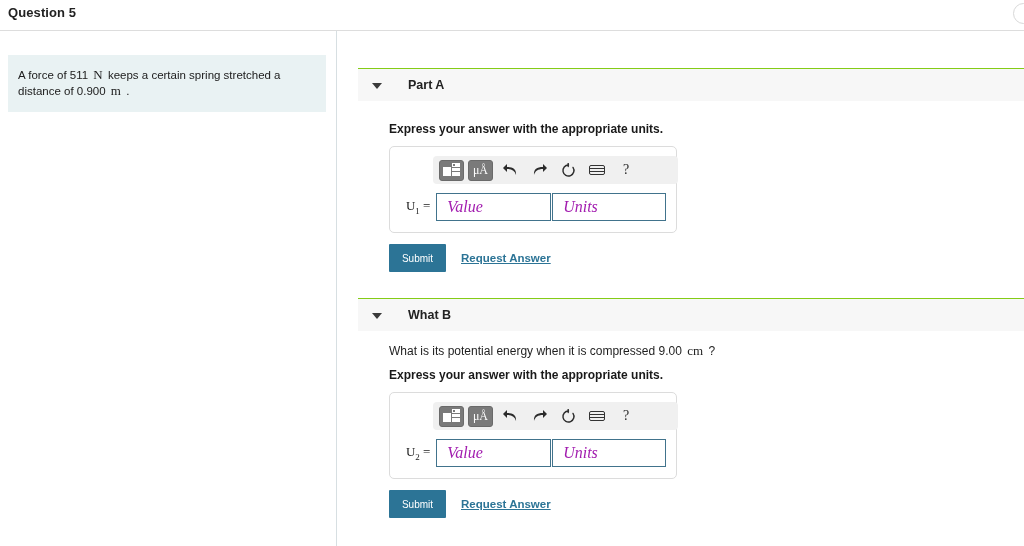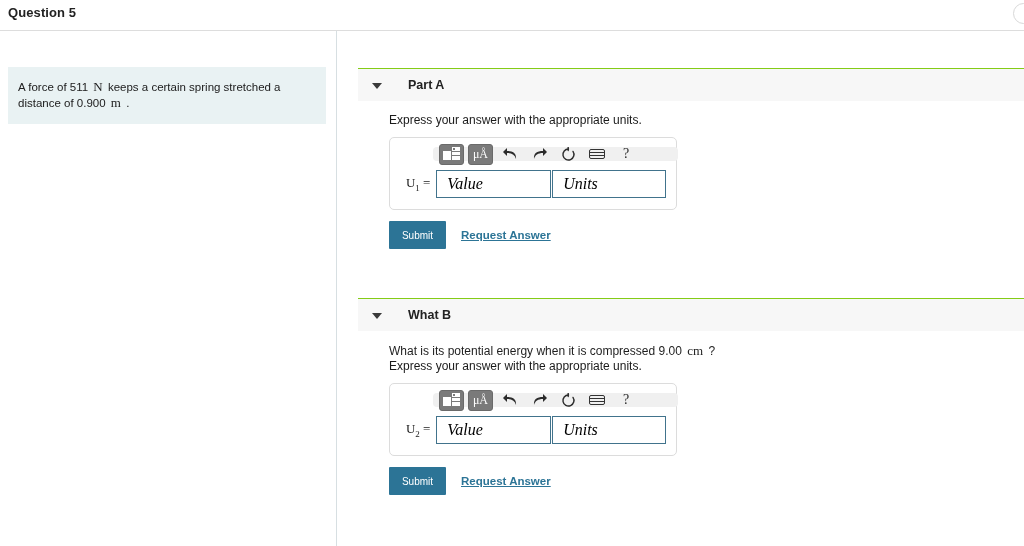--- a/index.html
+++ b/index.html
@@ -64,21 +64,21 @@
     top: 31px;
     width: 686px;
     height: 515px;
     background: #ffffff;
   }
 
   
   .problem-box {
     position: absolute;
     left: 8px;
-    top: 36px;
+    top: 24px;
     width: 318px;
     padding: 12px 10px 13px 10px;
     background: #e9f2f3;
     box-sizing: border-box;
     font-size: 11.5px;
     line-height: 16px;
     color: #202020;
   }
   .mathvar {
     font-family: "Liberation Serif", serif;
@@ -119,40 +119,41 @@
     left: 51px;
   }
   .question-text {
     font-size: 12px;
     line-height: 16px;
     color: #1e1e1e;
     white-space: nowrap;
   }
   .express-text {
     font-size: 12px;
-    font-weight: normal;
+    font-weight: bold;
     color: #1a1a1a;
+    margin-top: 9px;
     white-space: nowrap;
   }
 
   
   .answer-panel {
     margin-top: 10px;
     width: 288px;
     border: 1px solid #dcdcdc;
     border-radius: 5px;
     background: #ffffff;
     box-sizing: border-box;
     padding: 9px 10px 11px 10px;
     position: relative;
   }
   .toolbar {
     margin-left: 33px;
     width: 245px;
-    height: 14px;
+    height: 28px;
     background: #f0f0f0;
     border-radius: 4px;
     display: flex;
     align-items: center;
     box-sizing: border-box;
     padding: 0 6px;
   }
   .tool-btn {
     width: 25px;
     height: 21px;
@@ -239,21 +240,21 @@
     height: 28px;
     border: 1px solid #41738c;
     box-sizing: border-box;
     background: #ffffff;
     display: flex;
     align-items: center;
     padding-left: 10px;
     font-family: "Liberation Serif", serif;
     font-style: italic;
     font-size: 16px;
-    color: #000000;
+    color: #a21caf;
   }
   .field.value-field { width: 117px; margin-right: 1px; }
   .field.units-field { width: 116px; }
 
   .actions {
     margin-top: 11px;
     display: flex;
     align-items: center;
   }
   .submit-btn {

